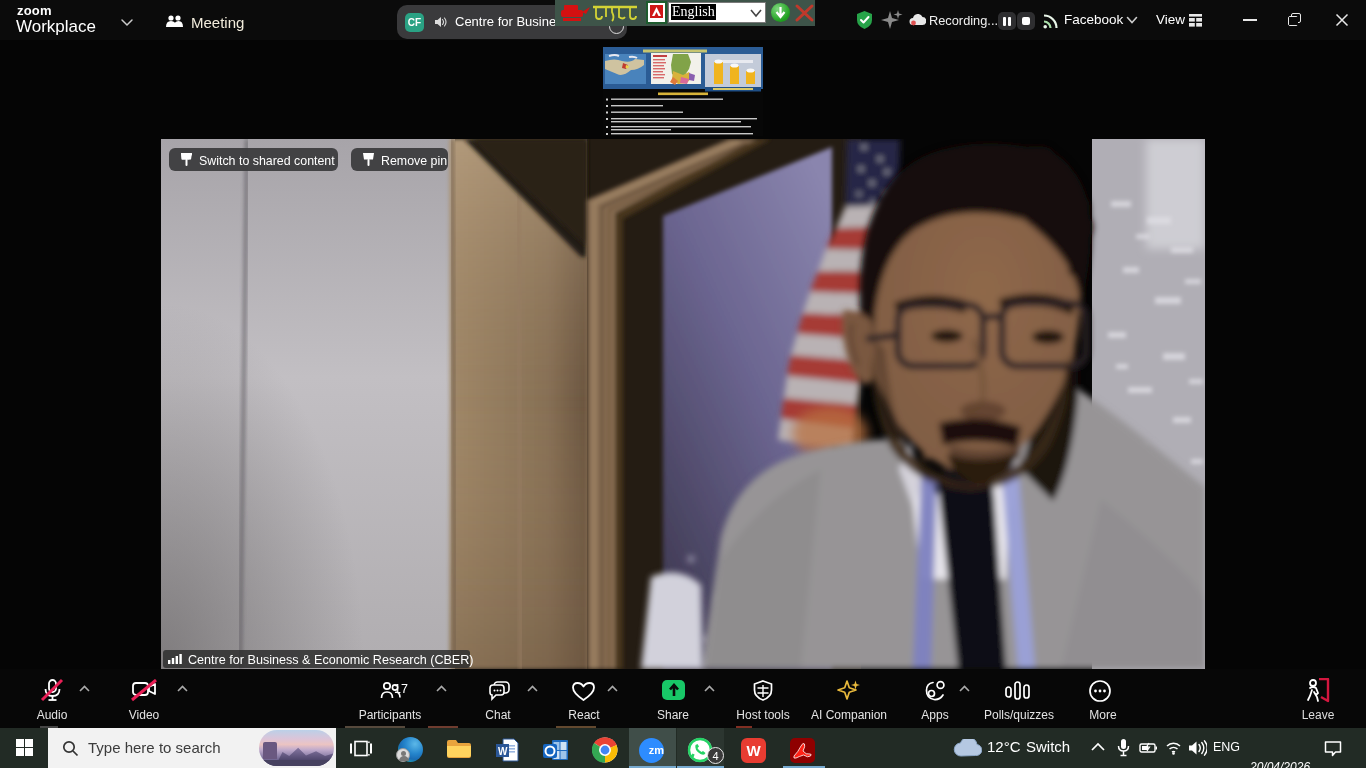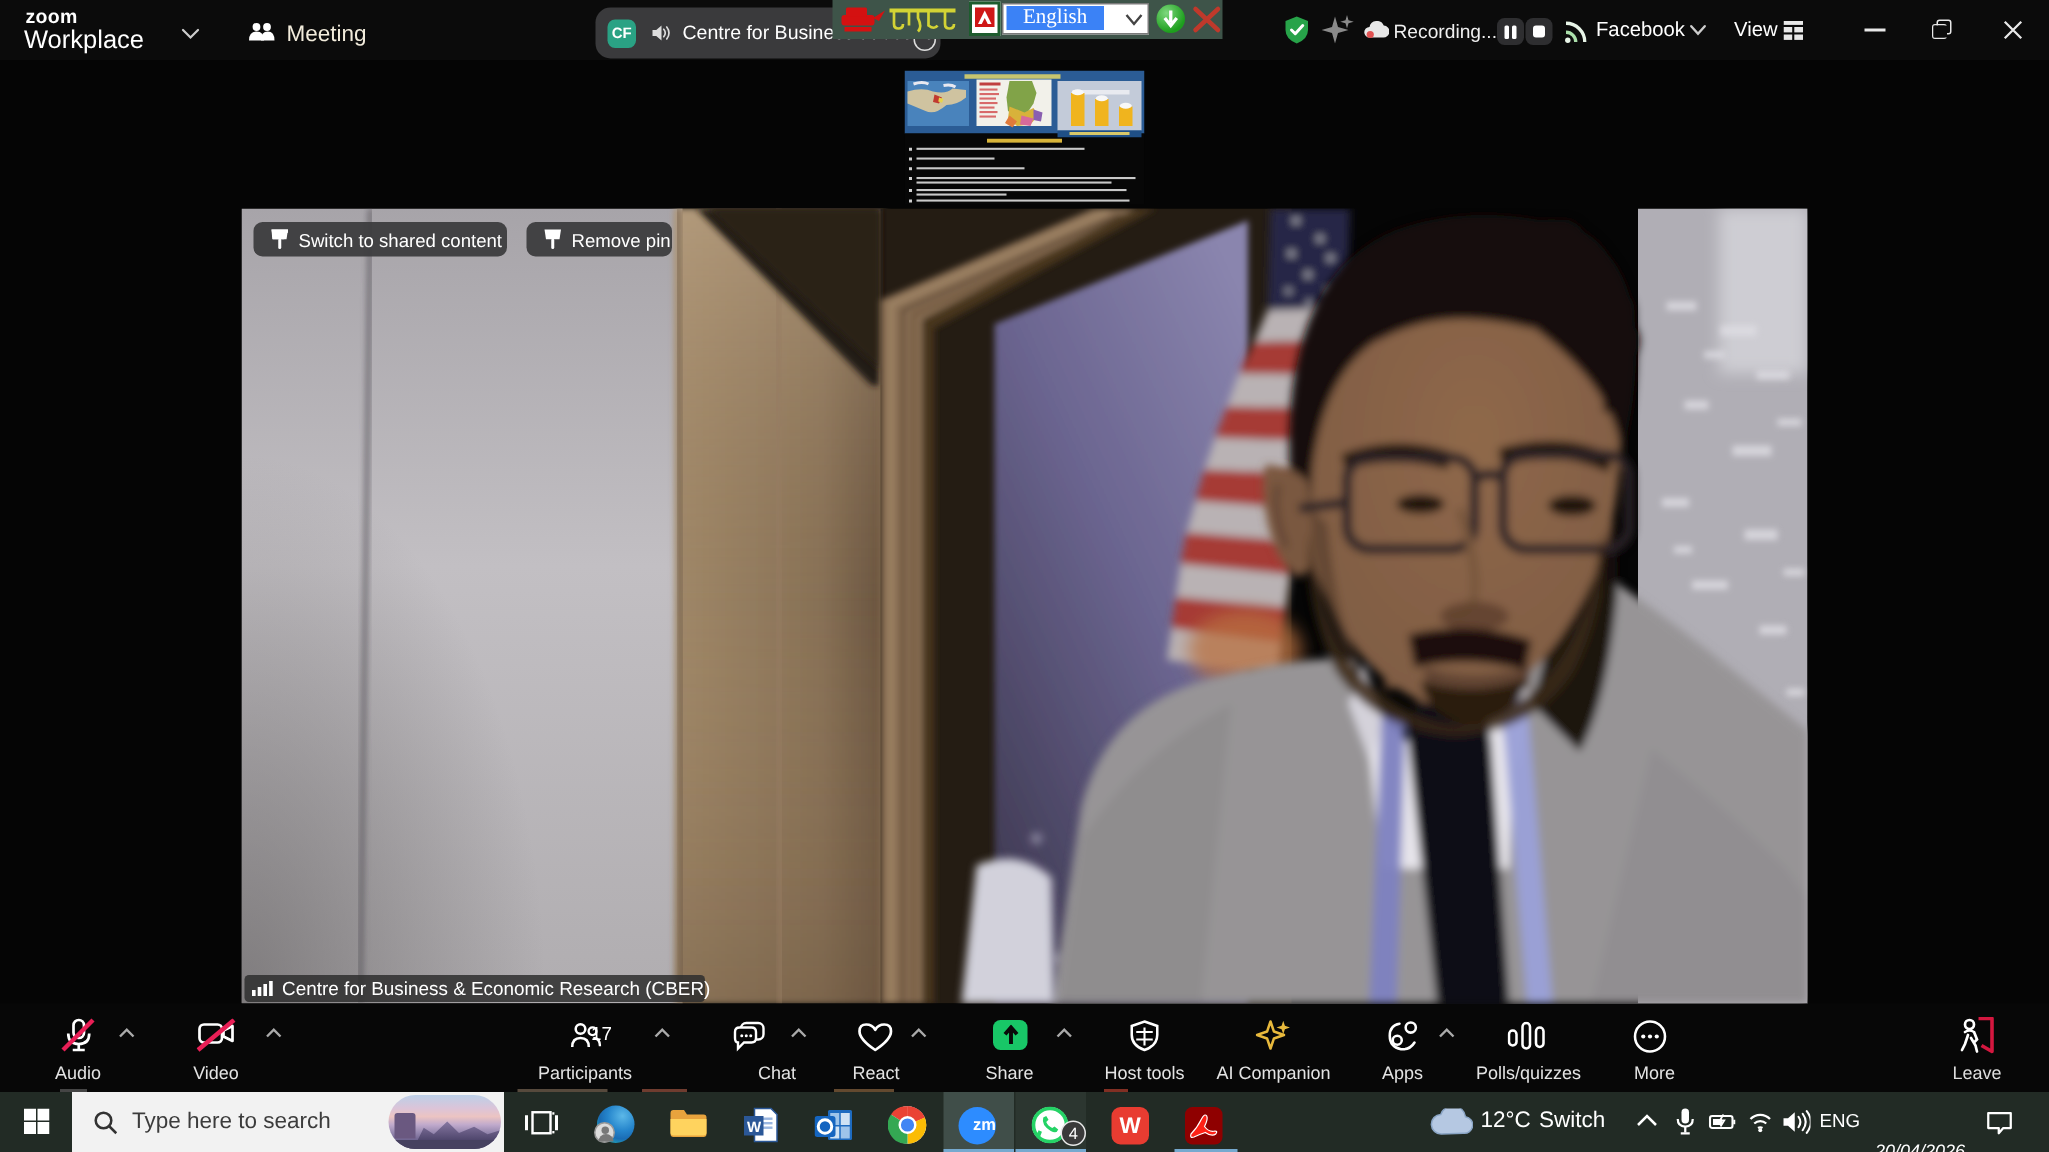--- a/index.html
+++ b/index.html
@@ -64,21 +64,21 @@
       <path d="M4 4 v9 q0 3 3 3 t3 -3 M14 4 v10 M20 4 v5 q3 6 0 9 M27 4 v10 q4 3 6 0 M38 4 v9 q0 3 3 3 t3 -3" stroke="#d3d335" stroke-width="1.8" fill="none"></path>
     </svg>
     <div class="abs" style="left:646px;top:1px;width:21px;height:23px;background:#fff;border:2px solid #1d5c2e;">
       <div class="abs" style="left:2px;top:2px;width:13px;height:13px;background:#cf1717;"></div>
       <svg class="abs" style="left:2px;top:2px;" width="13" height="13" viewBox="0 0 13 13">
           <path d="M2 11 L6.5 2 L11 11 z" fill="#fff"></path>
           <path d="M4.5 11 L6.5 7 L8.5 11 z" fill="#cf1717"></path>
         </svg>
     </div>
     <div class="abs" style="left:668px;top:2px;width:98px;height:21px;background:#fff;border:1px solid #7a7a7a;">
-      <div class="abs" style="left:2px;top:1px;padding:0 11px;background:#3b82f6;color:#fff;font-family:'Liberation Serif',serif;font-size:14px;">English</div>
+      <div class="abs" style="left:2px;top:1px;padding:0 1px;background:#000000;color:#fff;font-family:'Liberation Serif',serif;font-size:14px;">English</div>
       <svg class="abs" style="right:3px;top:6px;" width="12" height="9" viewBox="0 0 12 9">
           <path d="M1 1 L6 7 L11 1" stroke="#444" stroke-width="1.6" fill="none"></path>
         </svg>
     </div>
     <div class="abs" style="left:771px;top:3px;width:19px;height:19px;border-radius:50%;background:radial-gradient(circle at 35% 30%,#7ed87e,#1d9e1d 70%);">
       <svg class="abs" style="left:4px;top:3px;" width="11" height="13" viewBox="0 0 11 13">
           <path d="M5.5 1 v8 M1.5 6 L5.5 11 L9.5 6" stroke="#fff" stroke-width="2.2" fill="none"></path>
         </svg>
     </div>
     <svg class="abs" style="left:794px;top:3px;" width="21" height="20" viewBox="0 0 21 20">
@@ -450,21 +450,21 @@
         <path d="M1 6 L5.5 1.5 L10 6" stroke="#aaa" stroke-width="1.6" fill="none"></path>
       </svg>
 
     <svg class="abs" style="left:488px;top:11px;" width="22" height="22" viewBox="0 0 22 22">
       <rect x="6" y="2" width="15" height="11" rx="3.5" fill="none" stroke="#fff" stroke-width="1.6"></rect>
       <path d="M2 8 q0 -3 3 -3 h8 q3 0 3 3 v4 q0 3 -3 3 H8 l-4 4 v-4 q-2 0 -2 -3 z" fill="#070707" stroke="#fff" stroke-width="1.6"></path>
       <circle cx="6.5" cy="10.5" r="1" fill="#fff"></circle>
         <circle cx="9.5" cy="10.5" r="1" fill="#fff"></circle>
         <circle cx="12.5" cy="10.5" r="1" fill="#fff"></circle>
     </svg>
-    <div class="tool" style="left:488px;width:60px;">
+    <div class="tool" style="left:468px;width:60px;">
         <div class="lbl">Chat</div>
       </div>
     <svg class="abs" style="left:527px;top:16px;" width="11" height="7" viewBox="0 0 11 7">
         <path d="M1 6 L5.5 1.5 L10 6" stroke="#aaa" stroke-width="1.6" fill="none"></path>
       </svg>
 
     <svg class="abs" style="left:571px;top:12px;" width="25" height="21" viewBox="0 0 25 21">
       <path d="M12.5 19 Q2 12 2 6.5 Q2 2 6.5 2 Q10.5 2 12.5 5.5 Q14.5 2 18.5 2 Q23 2 23 6.5 Q23 12 12.5 19 Z" fill="none" stroke="#fff" stroke-width="1.8" stroke-linejoin="round"></path>
     </svg>
     <div class="tool" style="left:554px;width:60px;text-decoration:underline;">

